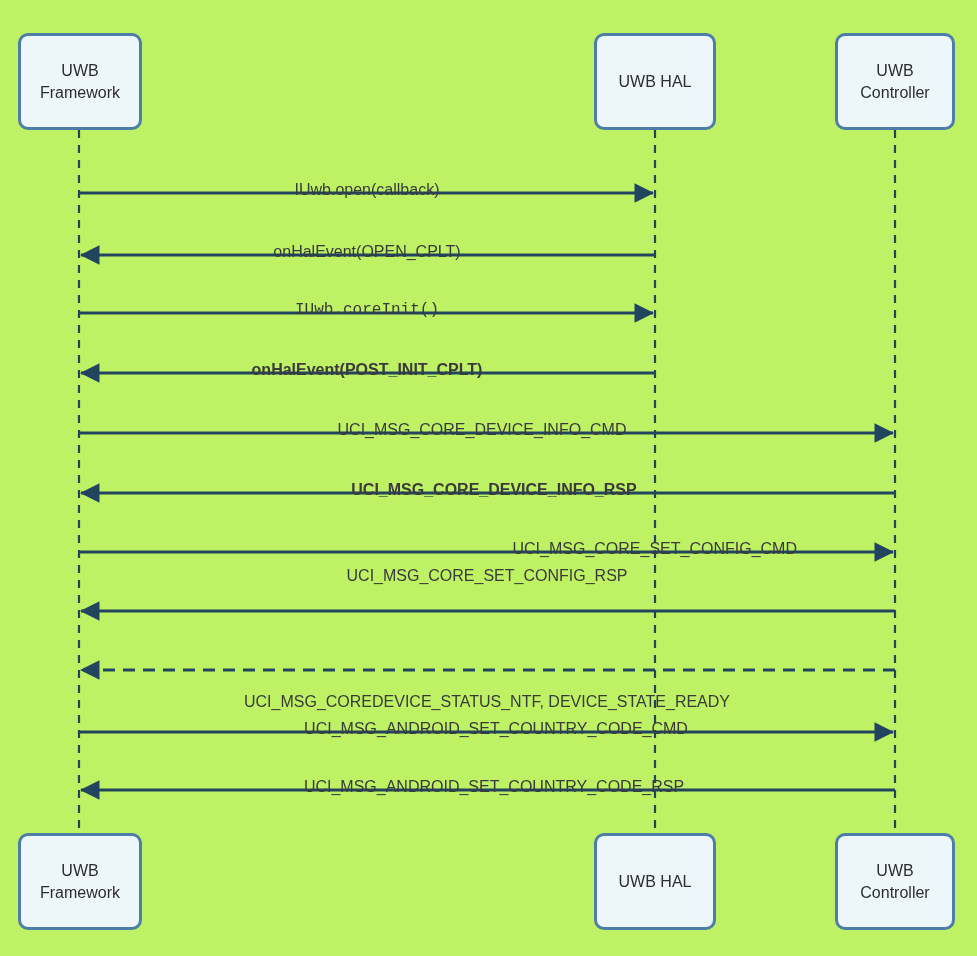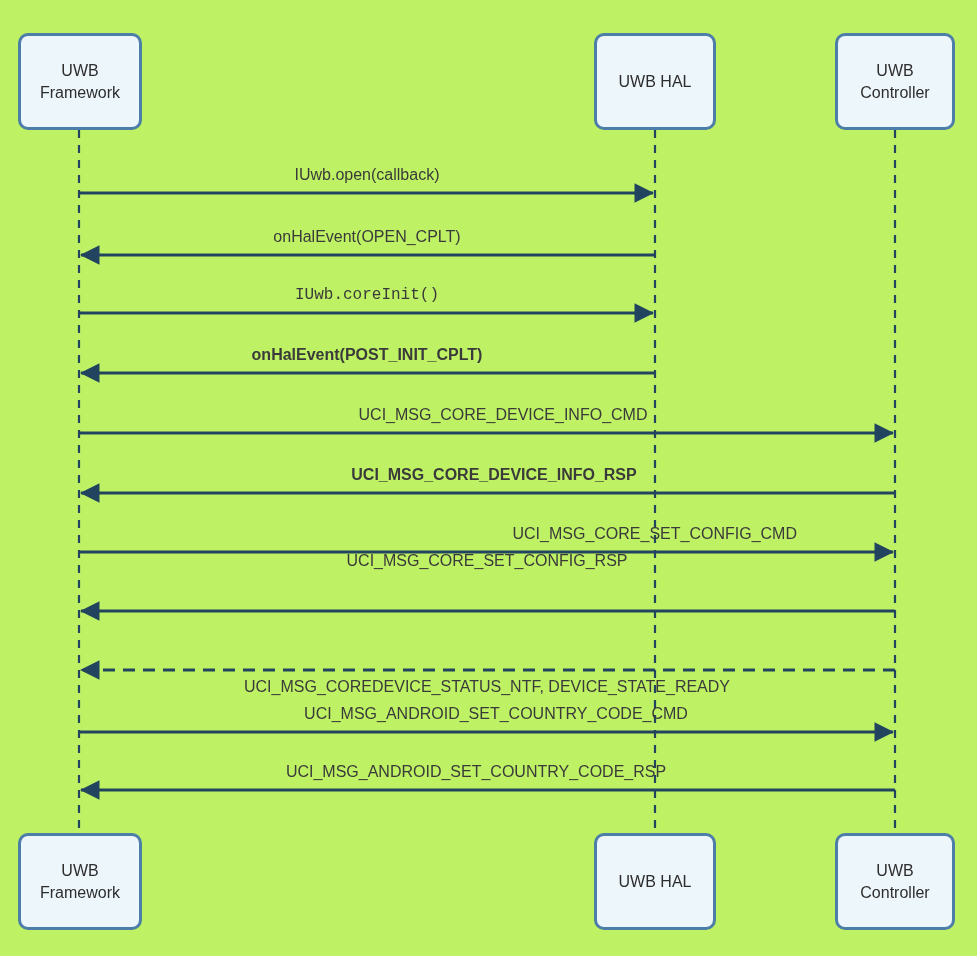--- a/index.html
+++ b/index.html
@@ -36,20 +36,21 @@
     padding: 4px 10px;
   }
   .msg-label {
     position: absolute;
     width: 620px;
     text-align: center;
     font-size: 16px;
     line-height: 22px;
     color: #3a3a3a;
     white-space: nowrap;
+    margin-top: 15px;
   }
 </style>
 </head>
 <body>
 
 <div class="canvas">
   <svg class="diagram-svg" id="diagram-svg" width="977" height="956">
       <defs>
         <marker id="arrow" viewBox="0 0 10 10" refX="9.5" refY="5" markerWidth="6.5" markerHeight="6.5" orient="auto-start-reverse">
           <path d="M 0 0 L 10 5 L 0 10 z" fill="#23445e"></path>
@@ -88,21 +89,21 @@
       </div>
       <div class="actor-box" style="left: 835px; top: 833px; width: 120px; height: 97px;">
         <span>UWB Controller</span>
       </div>
     </div>
   <div id="labels-layer">
       <div class="msg-label" style="left: 57px; top: 164px;">IUwb.open(callback)</div>
       <div class="msg-label" style="left: 57px; top: 226px;">onHalEvent(OPEN_CPLT)</div>
       <div class="msg-label" style="left: 57px; top: 284px; font-family: Liberation Mono, monospace;">IUwb.coreInit()</div>
       <div class="msg-label" style="left: 57px; top: 344px; font-weight: bold;">onHalEvent(POST_INIT_CPLT)</div>
-      <div class="msg-label" style="left: 193px; top: 404px;">UCI_MSG_CORE_DEVICE_INFO_CMD</div>
+      <div class="msg-label" style="left: 172px; top: 404px;">UCI_MSG_CORE_DEVICE_INFO_CMD</div>
       <div class="msg-label" style="left: 184px; top: 464px; font-weight: bold;">UCI_MSG_CORE_DEVICE_INFO_RSP</div>
       <div class="msg-label" style="left: 177px; top: 523px; text-align: right;">UCI_MSG_CORE_SET_CONFIG_CMD</div>
       <div class="msg-label" style="left: 177px; top: 550px;">UCI_MSG_CORE_SET_CONFIG_RSP</div>
       <div class="msg-label" style="left: 177px; top: 676px;">UCI_MSG_COREDEVICE_STATUS_NTF, DEVICE_STATE_READY</div>
       <div class="msg-label" style="left: 186px; top: 703px;">UCI_MSG_ANDROID_SET_COUNTRY_CODE_CMD</div>
-      <div class="msg-label" style="left: 166px; top: 761px;">UCI_MSG_ANDROID_SET_COUNTRY_CODE_RSP</div>
+      <div class="msg-label" style="left: 184px; top: 761px;">UCI_MSG_ANDROID_SET_COUNTRY_CODE_RSP</div>
     </div>
 </div>
 
 </body></html>

